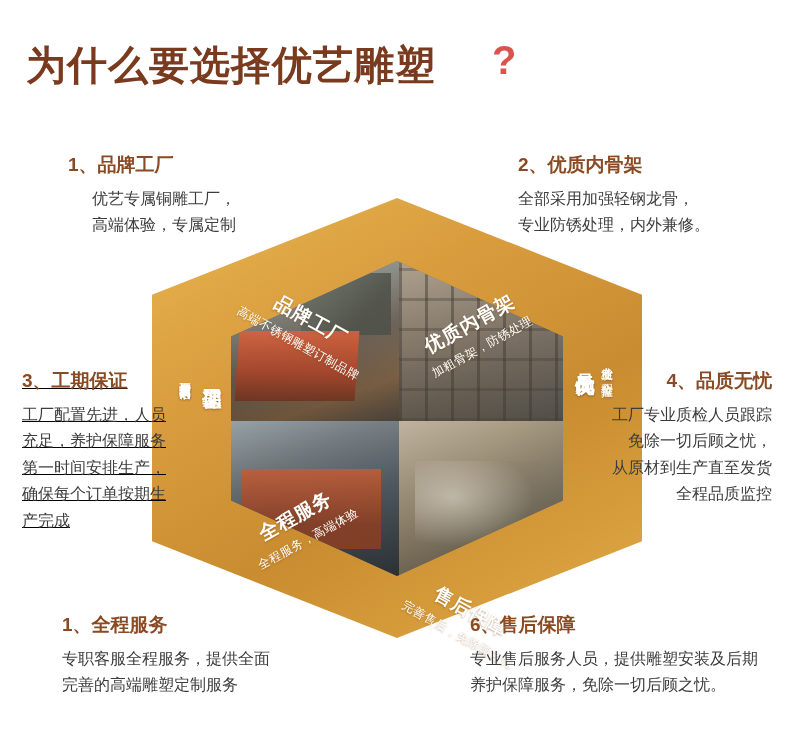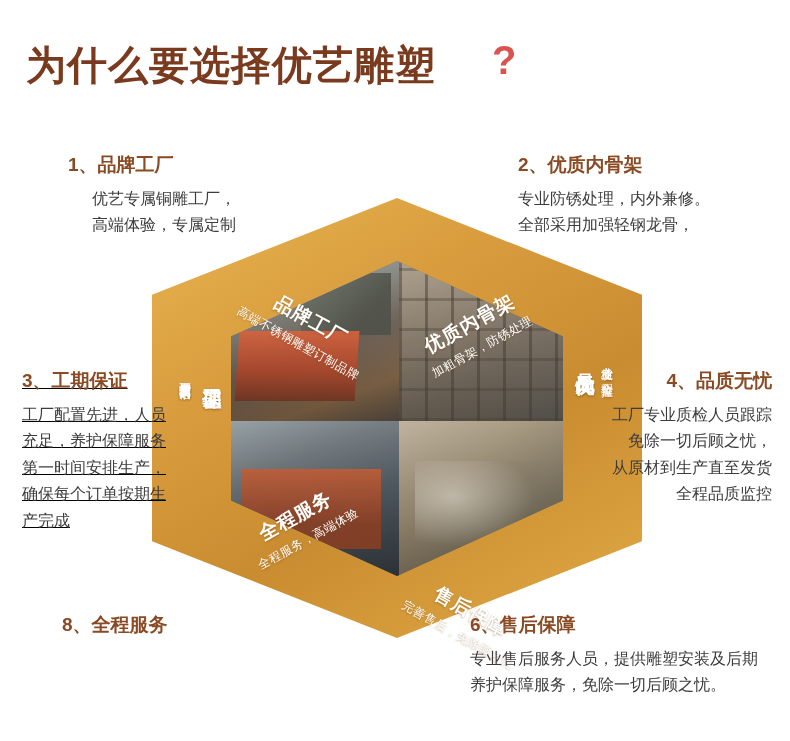--- a/index.html
+++ b/index.html
@@ -250,22 +250,22 @@
     <div class="b-head">1、品牌工厂</div>
     <div class="b-body">
       <div>优艺专属铜雕工厂，</div>
       <div>高端体验，专属定制</div>
     </div>
   </div>
 
   <div class="block" id="b2">
     <div class="b-head">2、优质内骨架</div>
     <div class="b-body">
+      <div>全部采用加强轻钢龙骨，</div>
       <div>专业防锈处理，内外兼修。</div>
-      <div>全部采用加强轻钢龙骨，</div>
     </div>
   </div>
 
   <div class="block" id="b3">
     <div class="b-head">3、工期保证</div>
     <div class="b-body">
       <div>工厂配置先进，人员</div>
       <div>充足，养护保障服务</div>
       <div>第一时间安排生产，</div>
       <div>确保每个订单按期生</div>
@@ -277,21 +277,25 @@
     <div class="b-head">4、品质无忧</div>
     <div class="b-body">
       <div>工厂专业质检人员跟踪</div>
       <div>免除一切后顾之忧，</div>
       <div>从原材到生产直至发货</div>
       <div>全程品质监控</div>
     </div>
   </div>
 
   <div class="block" id="b5">
-    <div class="b-head">8、全程服务</div>
+    <div class="b-head">1、全程服务</div>
+    <div class="b-body">
+      <div>专职客服全程服务，提供全面</div>
+      <div>完善的高端雕塑定制服务</div>
+    </div>
   </div>
 
   <div class="block" id="b6">
     <div class="b-head">6、售后保障</div>
     <div class="b-body">
       <div>专业售后服务人员，提供雕塑安装及后期</div>
       <div>养护保障服务，免除一切后顾之忧。</div>
     </div>
   </div>
 

